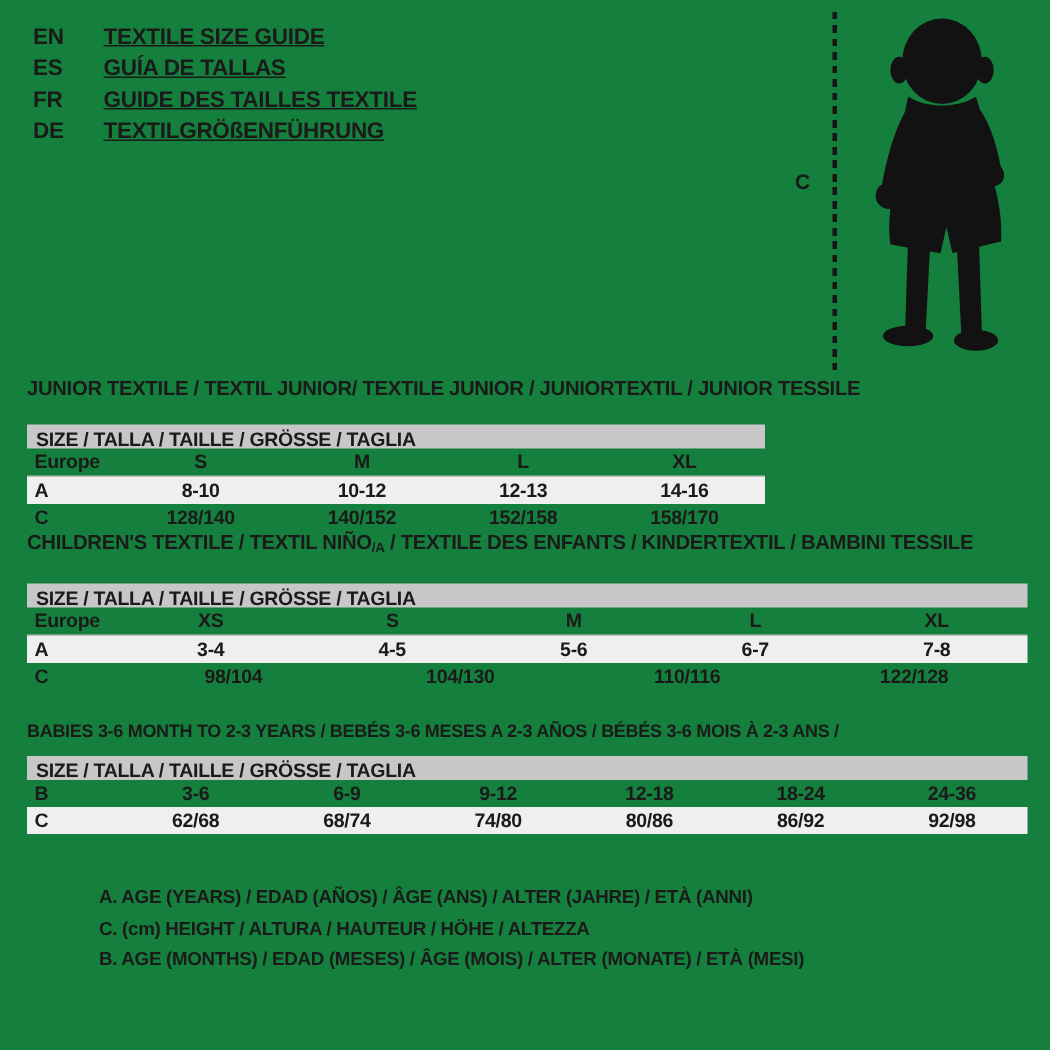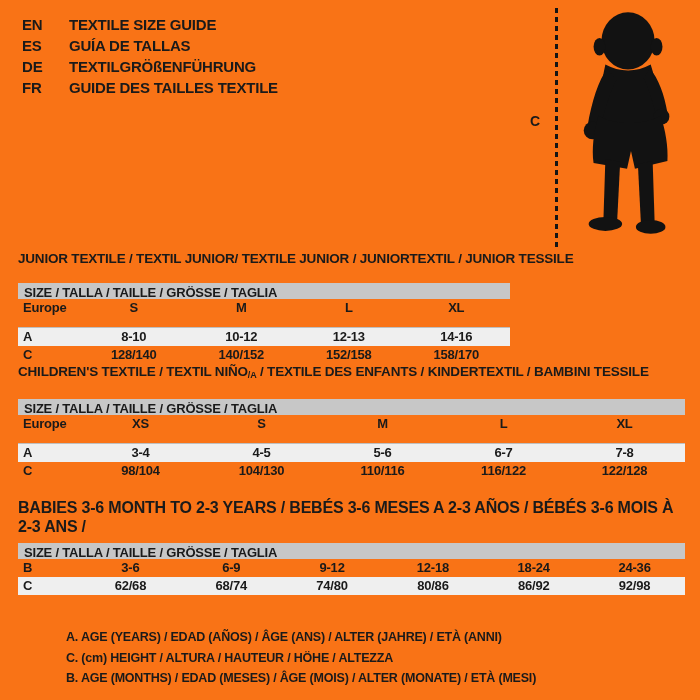--- a/index.html
+++ b/index.html
@@ -9,50 +9,50 @@
     --rule:#bfbfbf;
   }
   *{margin:0;padding:0;box-sizing:border-box;}
   html,body{background:#fff;}
   body{
     font-family:"Liberation Sans", sans-serif;
     color:var(--ink);
     width:700px;height:700px;
   }
   .page{
-    position:relative;width:700px;height:700px;background:#f97316;overflow:hidden;
+    position:relative;width:700px;height:700px;background:#15803d;overflow:hidden;
     font-weight:700;letter-spacing:-0.2px;
   }
 
   
   .languages{position:absolute;left:22px;top:14px;}
   .lang-row{display:flex;font-size:15px;line-height:21px;}
   .lang-code{width:47px;}
-  .lang-title{white-space:nowrap;}
+  .lang-title{white-space:nowrap;text-decoration:underline;}
 
   
   .figure{position:absolute;left:524px;top:6px;width:172px;height:242px;}
   .c-label{position:absolute;left:6px;top:107px;font-size:14px;}
   .dash-line{
     position:absolute;left:31px;top:2px;bottom:0;width:3px;
     background:repeating-linear-gradient(to bottom,#151515 0 5px,transparent 5px 9px);
   }
   .silhouette{position:absolute;left:42px;top:2px;width:128px;height:238px;}
 
   
   .sections{position:absolute;left:18px;top:251px;width:667px;}
   .tbl-title{font-size:13.5px;line-height:16px;margin-bottom:16px;white-space:nowrap;}
   .tbl-title sub{font-size:9px;vertical-align:-2px;}
-  .tbl-title-2l{font-size:16px;line-height:19px;margin-bottom:7px;}
+  .tbl-title-2l{font-size:12px;line-height:19px;margin-bottom:7px;}
   .band{
     background:var(--band);height:16px;line-height:20px;
     font-size:13px;padding-left:6px;
   }
   .row{display:flex;height:18px;line-height:18px;font-size:13px;}
-  .row.rule{border-bottom:1px solid var(--rule);height:29px;}
+  .row.rule{border-bottom:1px solid var(--rule);height:19px;}
   .row.alt{background:var(--alt);}
   .cell{flex:1;text-align:center;}
   .cell.label{flex:0 0 62px;text-align:left;padding-left:5px;}
   .w492{width:492px;}
   .w667{width:667px;}
   .sec2{}
   .sec3{margin-top:18px;}
 
   
   .notes{margin-top:32px;margin-left:48px;}
@@ -66,26 +66,26 @@
   <div class="languages">
     <div class="lang-row">
       <span class="lang-code">EN</span>
       <span class="lang-title">TEXTILE SIZE GUIDE</span>
     </div>
     <div class="lang-row">
       <span class="lang-code">ES</span>
       <span class="lang-title">GUÍA DE TALLAS</span>
     </div>
     <div class="lang-row">
+      <span class="lang-code">FR</span>
+      <span class="lang-title">GUIDE DES TAILLES TEXTILE</span>
+    </div>
+    <div class="lang-row">
       <span class="lang-code">DE</span>
       <span class="lang-title">TEXTILGRÖßENFÜHRUNG</span>
-    </div>
-    <div class="lang-row">
-      <span class="lang-code">FR</span>
-      <span class="lang-title">GUIDE DES TAILLES TEXTILE</span>
     </div>
   </div>
 
   <div class="figure">
     <span class="c-label">C</span>
     <div class="dash-line"></div>
     <svg class="silhouette" viewBox="0 0 130 235" xmlns="http://www.w3.org/2000/svg">
       <g fill="#121212">
         <ellipse cx="63" cy="30" rx="27" ry="29"></ellipse>
         <ellipse cx="34" cy="36" rx="6" ry="9"></ellipse>
@@ -152,21 +152,20 @@
           <div class="cell">4-5</div>
           <div class="cell">5-6</div>
           <div class="cell">6-7</div>
           <div class="cell">7-8</div>
         </div>
         <div class="row">
           <div class="cell label">C</div>
           <div class="cell">98/104</div>
           <div class="cell">104/130</div>
           <div class="cell">110/116</div>
-          <div class="cell">116/122</div>
           <div class="cell">122/128</div>
         </div>
       </div>
     </div>
 
     <div class="sec3">
       <div class="tbl-title-2l">
         <div>BABIES 3-6 MONTH TO 2-3 YEARS / BEBÉS 3-6 MESES A 2-3 AÑOS / BÉBÉS 3-6 MOIS À 2-3 ANS /</div>
       </div>
       <div class="w667">

